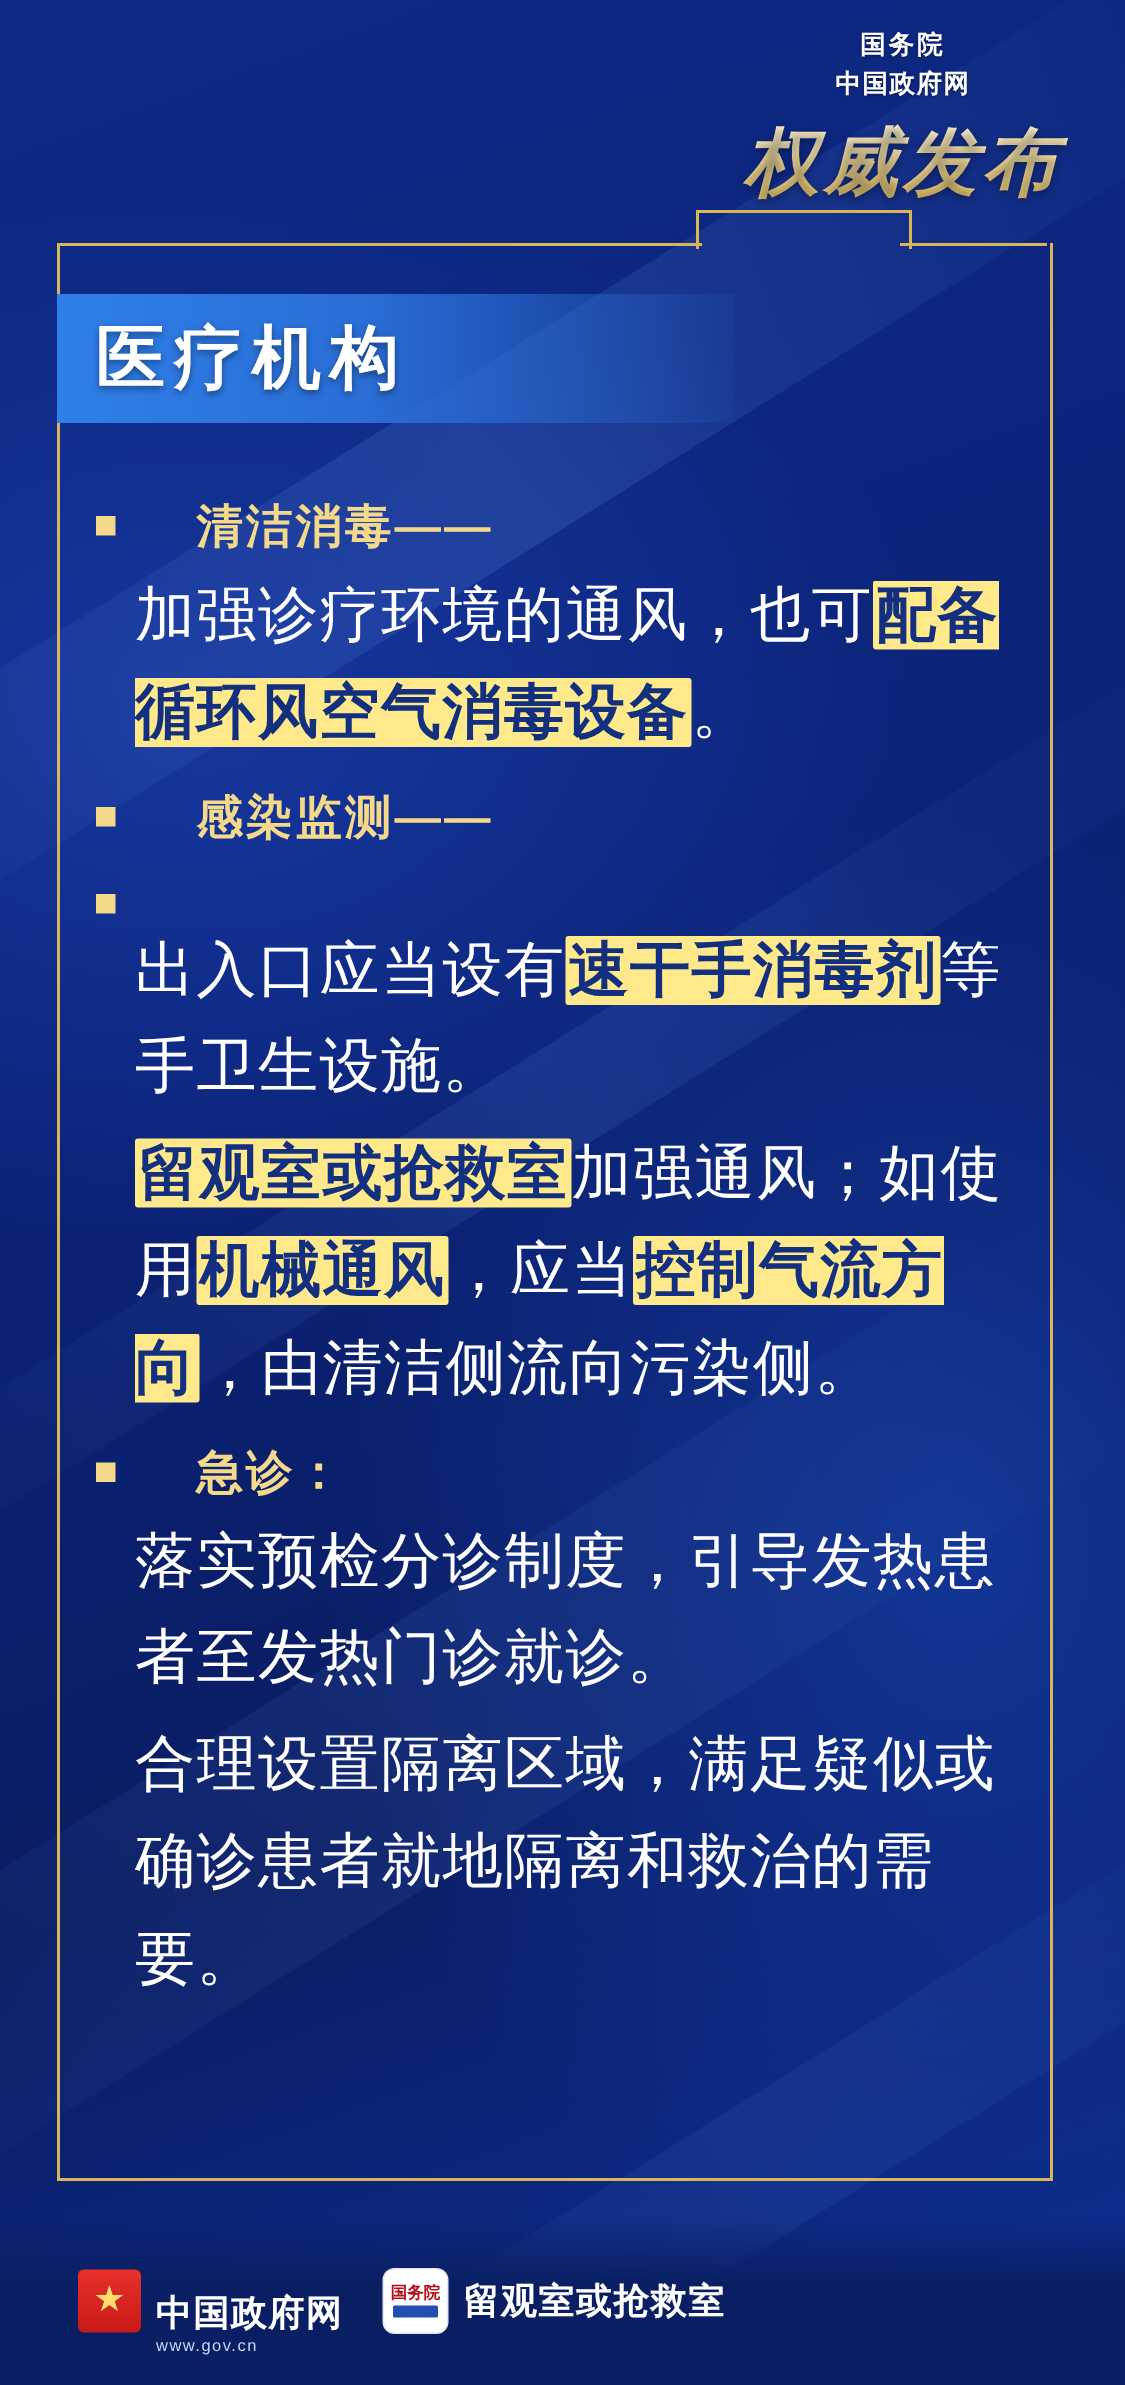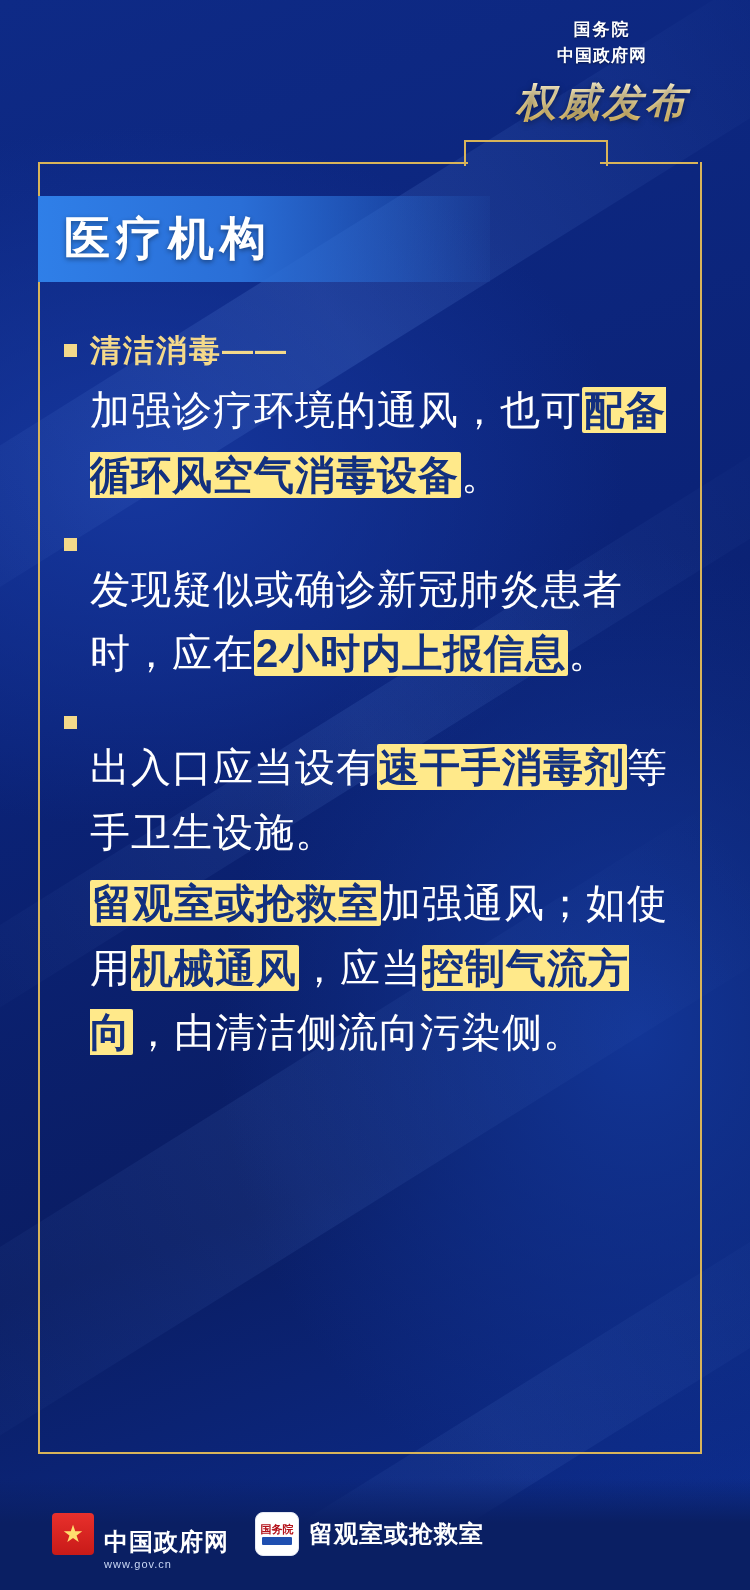--- a/index.html
+++ b/index.html
@@ -53,21 +53,21 @@
   }
   .brand .line2 {
     font-size: 17px;
     letter-spacing: 1px;
     font-weight: bold;
     margin-top: 3px;
     text-shadow: 0 1px 2px rgba(0,0,0,.45);
   }
   .brand .big {
     margin-top: 8px;
-    font-size: 40px;
+    font-size: 50px;
     font-weight: bold;
     font-style: italic;
     letter-spacing: 3px;
     background: linear-gradient(180deg, #fff9e0 0%, #ffe9a8 45%, #e8bf5a 100%);
     -webkit-background-clip: text;
     background-clip: text;
     color: transparent;
     text-shadow: 0 2px 6px rgba(0,0,0,.35);
     font-family: "Liberation Serif", "DejaVu Serif", serif;
   }
@@ -145,20 +145,21 @@
 
   .sec-head {
     display: flex;
     align-items: flex-start;
     font-size: 31px;
     font-weight: bold;
     color: #f4d98a;
     letter-spacing: 2px;
     margin-bottom: 6px;
     margin-left: -26px;
+    gap: 41px;
   }
   .bullet {
     width: 13px;
     height: 13px;
     background: #f4d98a;
     margin-right: 13px;
     margin-top: 14px;
     flex: none;
   }
   .para {
@@ -280,29 +281,37 @@
       <div class="section">
         <div class="sec-head">
           <span class="bullet"></span>
           <span>清洁消毒——</span>
         </div>
         <p class="para"><span>加强诊疗环境的通风，也可</span><span class="hl">配备循环风空气消毒设备</span><span>。</span></p>
       </div>
       <div class="section">
         <div class="sec-head">
           <span class="bullet"></span>
+          <span>感染监测——</span>
         </div>
-        <p class="para"><span>发现疑似或确诊新冠肺炎患者时，应在</span><span class="hl">2小时内上报信息</span><span>。</span></p>
       </div>
       <div class="section">
         <div class="sec-head">
           <span class="bullet"></span>
         </div>
         <p class="para"><span>出入口应当设有</span><span class="hl">速干手消毒剂</span><span>等手卫生设施。</span></p>
         <p class="para"><span class="hl">留观室或抢救室</span><span>加强通风；如使用</span><span class="hl">机械通风</span><span>，应当</span><span class="hl">控制气流方向</span><span>，由清洁侧流向污染侧。</span></p>
+      </div>
+      <div class="section">
+        <div class="sec-head">
+          <span class="bullet"></span>
+          <span>急诊：</span>
+        </div>
+        <p class="para"><span>落实预检分诊制度，引导发热患者至发热门诊就诊。</span></p>
+        <p class="para"><span>合理设置隔离区域，满足疑似或确诊患者就地隔离和救治的需要。</span></p>
       </div>
     </div>
 
   <div class="footer">
     <div class="gov-emblem"></div>
     <div class="gov-text">
       <div class="t1">中国政府网</div>
       <div class="t2">www.gov.cn</div>
     </div>
     <div class="sep"></div>

